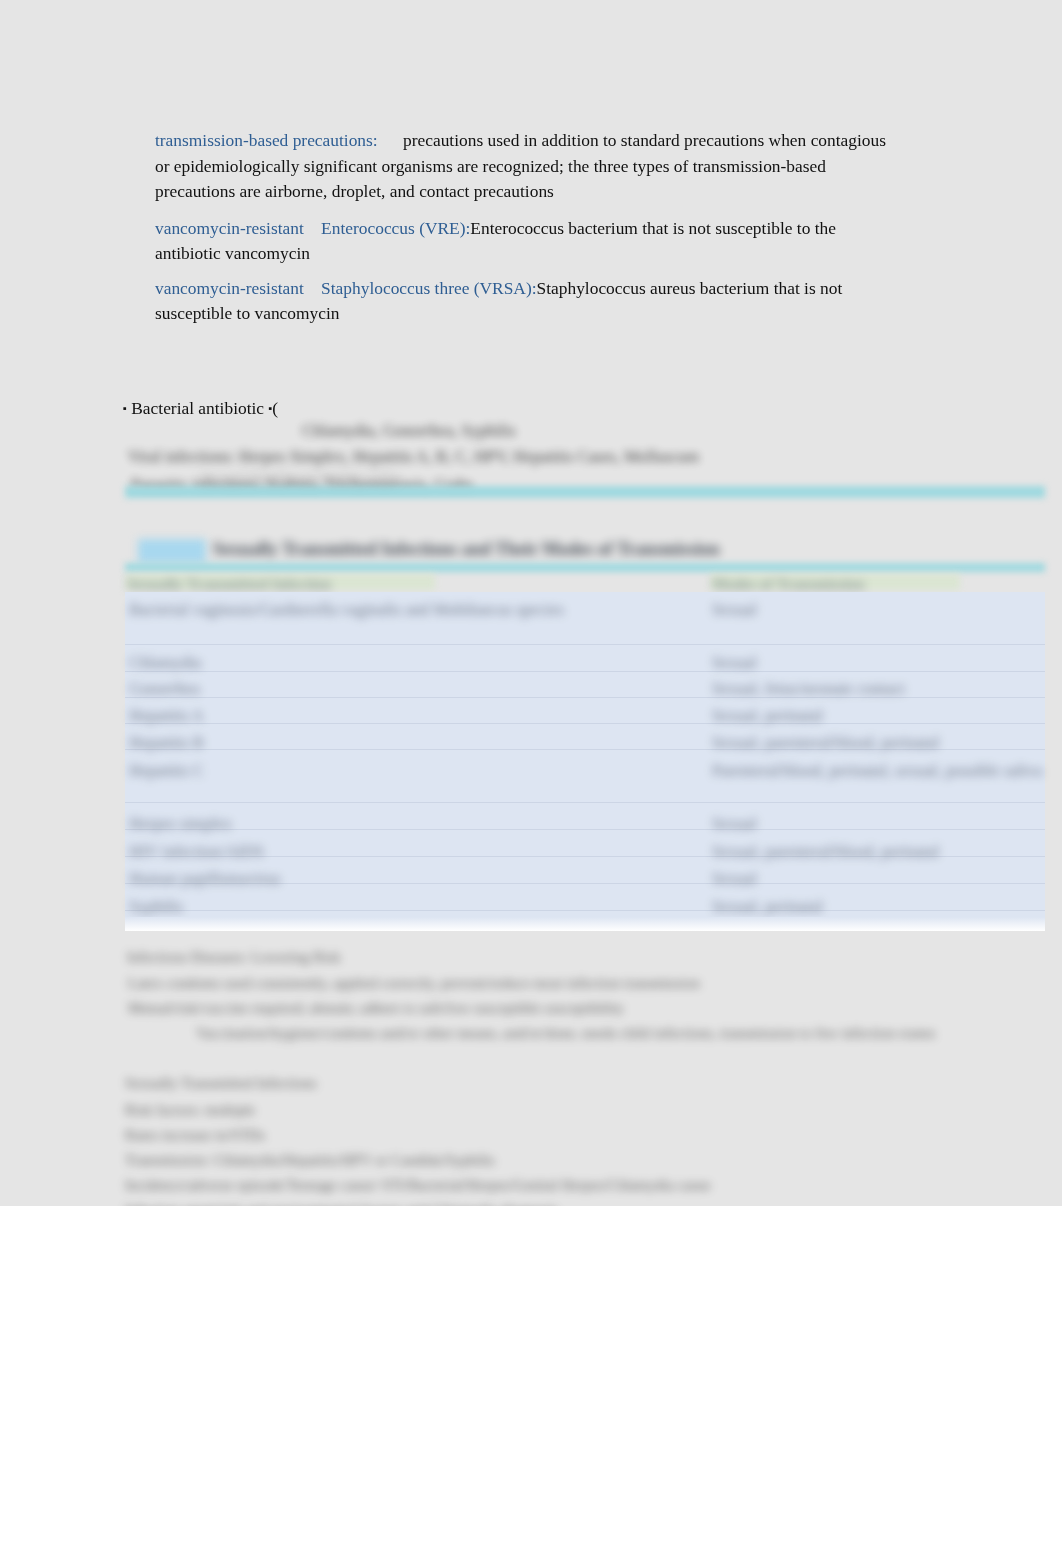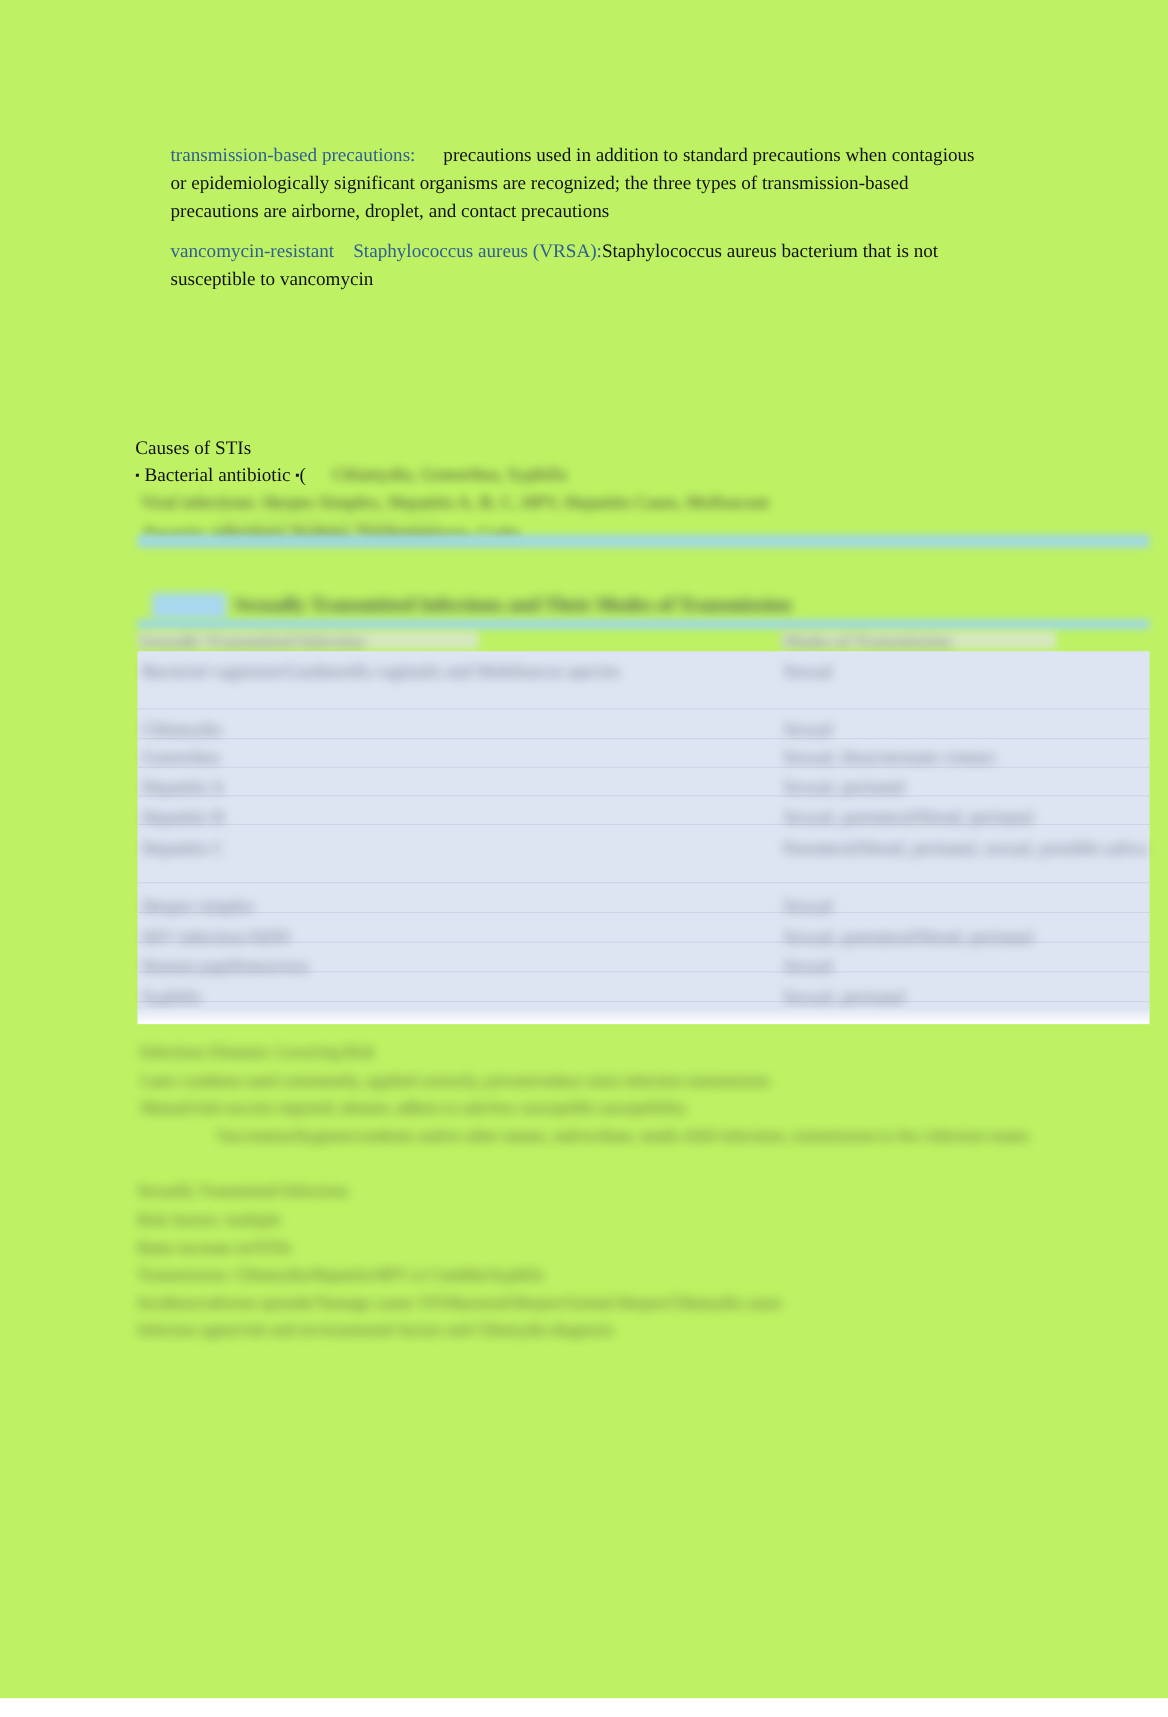--- a/index.html
+++ b/index.html
@@ -3,22 +3,22 @@
 <meta charset="utf-8">
 <style>
   html, body {
     margin: 0;
     padding: 0;
     background: #ffffff;
   }
   .page {
     position: relative;
     width: 1062px;
-    height: 1544px;
-    background: #bef264;
+    height: 1206px;
+    background: #e5e5e5;
     overflow: hidden;
     font-family: "Liberation Serif", "DejaVu Serif", serif;
     color: #111111;
   }
 
   
   .glossary {
     position: absolute;
     left: 124px;
     top: 128px;
@@ -212,32 +212,36 @@
 
 <div class="page">
 
   <div class="glossary">
 
     <div class="gloss-entry">
       <span class="term">transmission-based precautions:</span>
       <span style="display:inline-block;width:21px"></span><span>precautions used in addition to standard precautions when contagious or epidemiologically significant organisms are recognized; the three types of transmission-based precautions are airborne, droplet, and contact precautions</span>
     </div>
 
-
     <div class="gloss-entry tight">
       <span class="term">vancomycin-resistant</span>
-      <span style="display:inline-block;width:13px"></span><span class="term-italic">Staphylococcus aureus</span>
+      <span style="display:inline-block;width:13px"></span><span class="term-italic">Enterococcus</span>
+      <span class="term">(VRE):</span><span>Enterococcus bacterium that is not susceptible to the antibiotic vancomycin</span>
+    </div>
+
+    <div class="gloss-entry tight">
+      <span class="term">vancomycin-resistant</span>
+      <span style="display:inline-block;width:13px"></span><span class="term-italic">Staphylococcus three</span>
       <span class="term">(VRSA):</span><span>Staphylococcus aureus bacterium that is not susceptible to vancomycin</span>
     </div>
 
 
   </div>
 
   <div class="causes">
-    <div class="causes-title">Causes of STIs</div>
     <div class="causes-bullet">
       <span class="sq">▪</span>
       <span>Bacterial antibiotic</span>
       <span class="sq">▪</span><span>(</span>
     </div>
   </div>
 
   <span class="blur" style="left:302px; top:420px;">Chlamydia, Gonorrhea, Syphilis</span>
   <span class="blur" style="left:128px; top:446px;">Viral infections: Herpes Simplex, Hepatitis A, B, C, HPV, Hepatitis Cases, Molluscum</span>
   <span class="blur" style="left:131px; top:474px;">Parasitic infections: Scabies, Trichomoniasis, Crabs</span>

